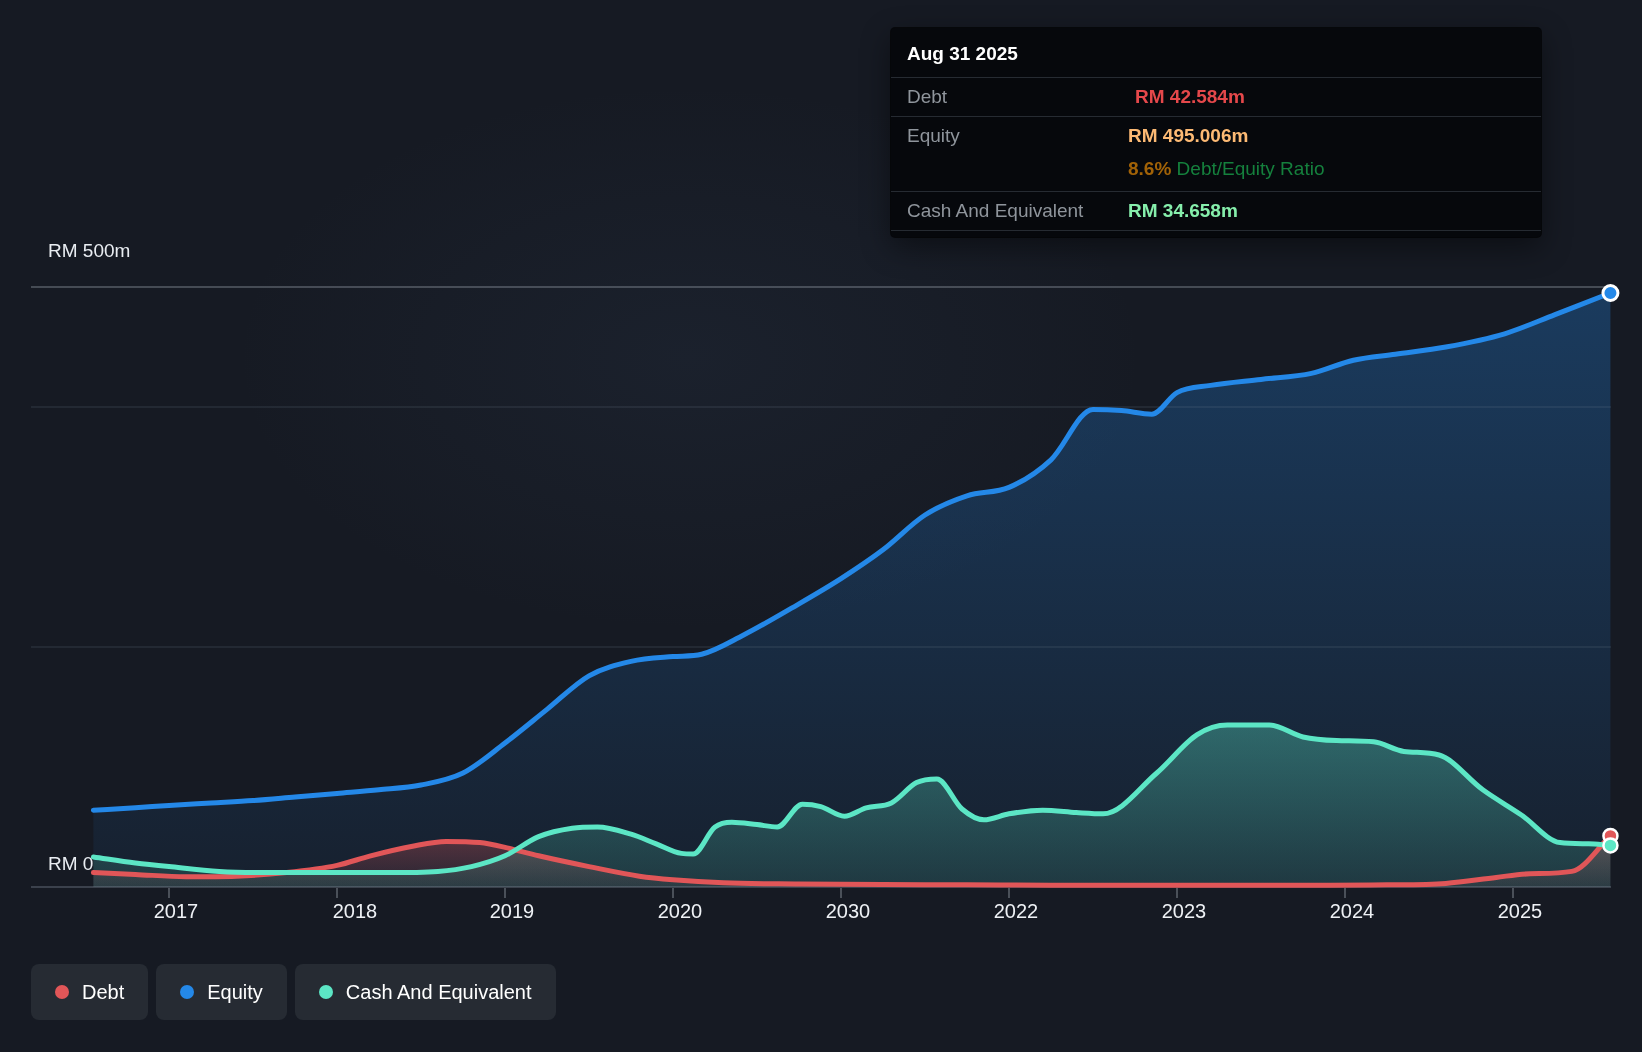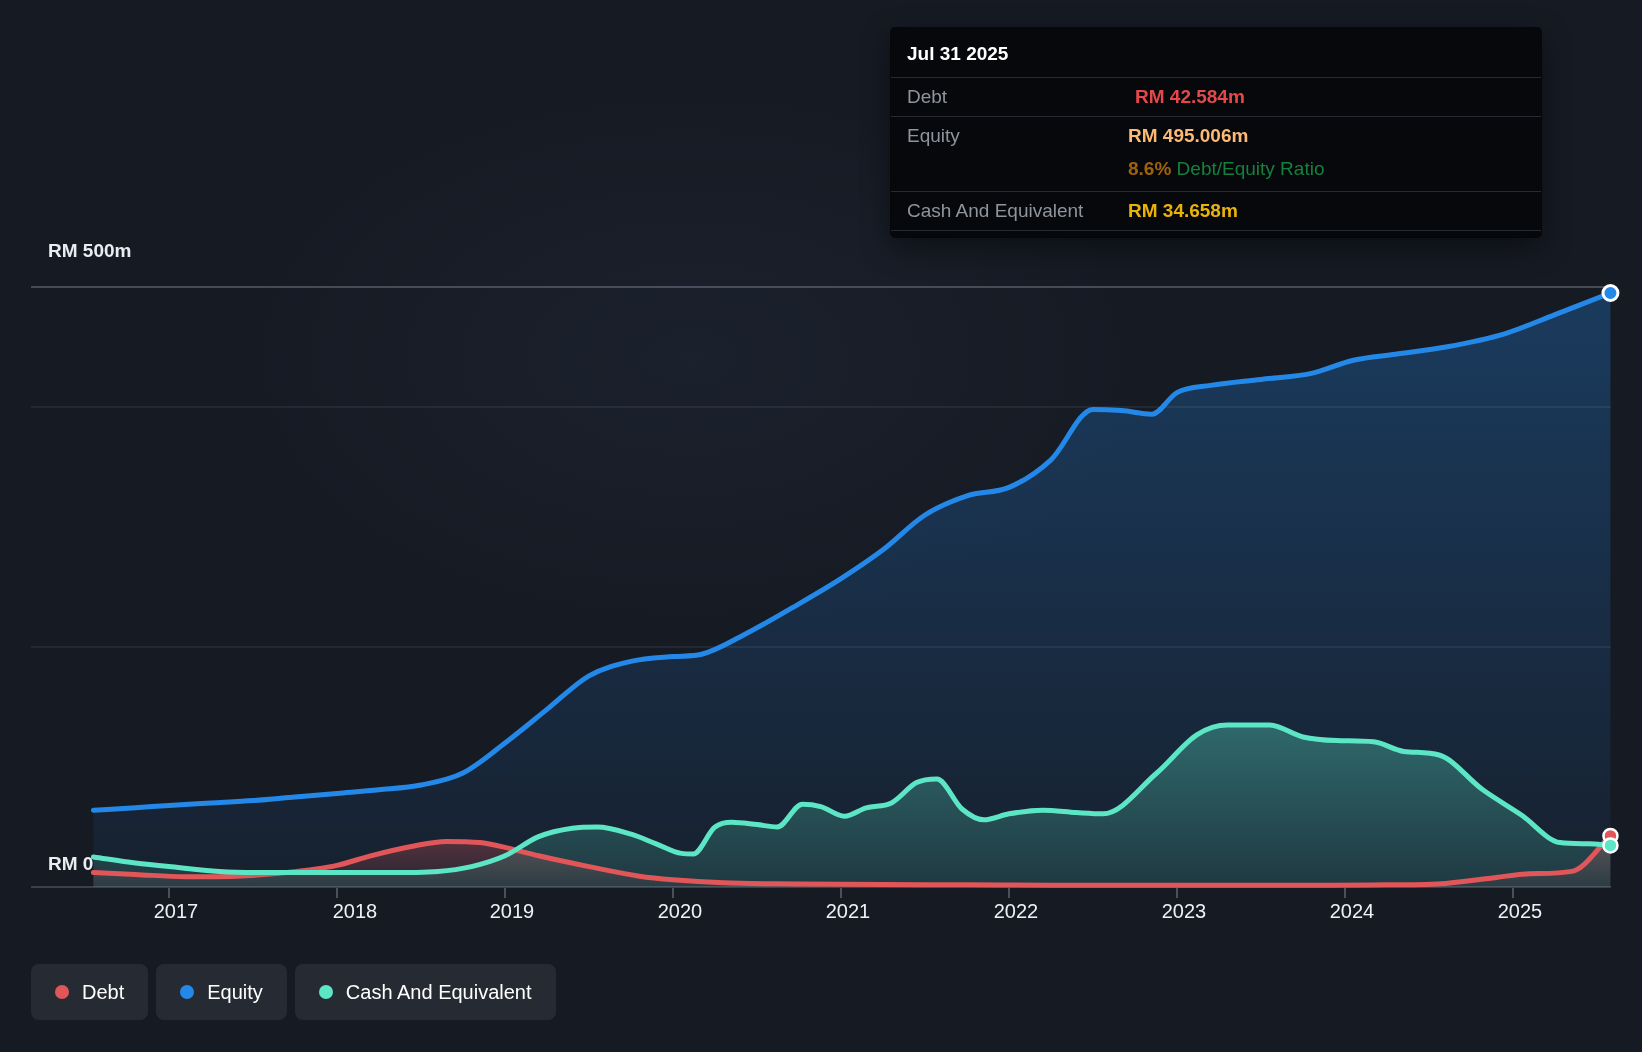--- a/index.html
+++ b/index.html
@@ -8,21 +8,21 @@
     background:#161a23;
     font-family:"Liberation Sans",sans-serif;
   }
   .page::before{
     content:"";position:absolute;inset:0;
     background:radial-gradient(ellipse 700px 420px at 42% 34%, rgba(70,95,130,0.10), rgba(0,0,0,0) 65%);
     pointer-events:none;
   }
   #chart-svg{position:absolute;left:0;top:0;}
 
-  .y-label{position:absolute;left:48px;color:#e9edf2;font-size:19px;line-height:22px;font-weight:bold;}
+  .y-label{position:absolute;left:48px;color:#e9edf2;font-size:19px;line-height:22px;}
   .y-label.top{top:240px;}
   .y-label.zero{top:853px;}
   .x-label{position:absolute;top:899px;transform:translateX(-50%);color:#eef1f5;font-size:20px;line-height:24px;margin-left:7px;}
 
   
   .tooltip{
     position:absolute;left:891px;top:28px;width:650px;
     background:#06080c;border-radius:4px;
     box-shadow:0 0 0 1px rgba(0,0,0,.65), 0 10px 30px rgba(0,0,0,.45);
     padding-bottom:6px;color:#fff;
@@ -93,44 +93,44 @@
       </svg>
     </div>
 
   <div class="y-label top">RM 500m</div>
   <div class="y-label zero">RM 0</div>
   <div id="x-labels">
       <div class="x-label" style="left: 169px;">2017</div>
       <div class="x-label" style="left: 348px;">2018</div>
       <div class="x-label" style="left: 505px;">2019</div>
       <div class="x-label" style="left: 673px;">2020</div>
-      <div class="x-label" style="left: 841px;">2021</div>
+      <div class="x-label" style="left: 841px;">2030</div>
       <div class="x-label" style="left: 1009px;">2022</div>
       <div class="x-label" style="left: 1177px;">2023</div>
       <div class="x-label" style="left: 1345px;">2024</div>
       <div class="x-label" style="left: 1513px;">2025</div>
     </div>
 
   <div class="tooltip">
-    <div class="tt-title">Jul 31 2025</div>
+    <div class="tt-title">Aug 31 2025</div>
     <div class="tt-row">
       <span class="tt-label">Debt</span>
       <span class="tt-value" id="tt-debt-value" style="color: rgb(229, 72, 75); margin-left: 7px;">RM 42.584m</span>
     </div>
     <div class="tt-row">
       <span class="tt-label">Equity</span>
       <span class="tt-value" id="tt-equity-value" style="color: #fdba74;">RM 495.006m</span>
     </div>
     <div class="tt-row no-border">
       <span class="tt-label"></span>
       <span class="tt-value"><span class="pct">8.6%</span><span class="ratio-text"> Debt/Equity Ratio</span></span>
     </div>
     <div class="tt-row last">
       <span class="tt-label">Cash And Equivalent</span>
-      <span class="tt-value" id="tt-cash-value" style="color: #eab308;">RM 34.658m</span>
+      <span class="tt-value" id="tt-cash-value" style="color: #86efac;">RM 34.658m</span>
     </div>
   </div>
 
   <div class="legend" id="legend">
       <div class="chip">
         <span class="dot" style="background: rgb(225, 86, 88);"></span>
         <span>Debt</span>
       </div>
       <div class="chip">
         <span class="dot" style="background: rgb(36, 136, 232);"></span>

